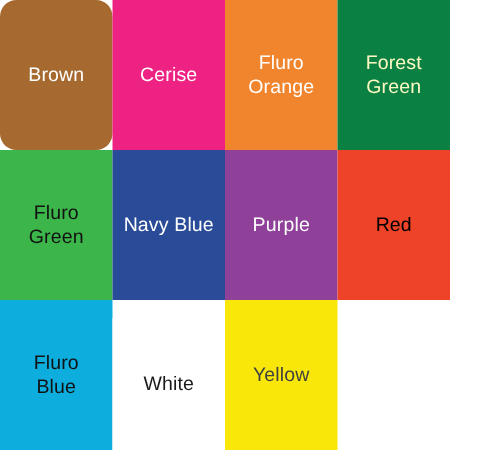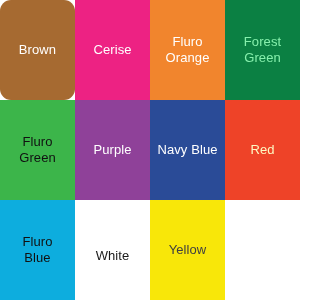--- a/index.html
+++ b/index.html
@@ -45,35 +45,35 @@
       <span class="swatch-label" style="color: rgb(255, 255, 255);">Brown</span>
     </div>
     <div class="swatch" style="background-color: rgb(237, 34, 131);">
       <span class="swatch-label" style="color: rgb(255, 255, 255);">Cerise</span>
     </div>
     <div class="swatch" style="background-color: rgb(241, 133, 45);">
       <span class="swatch-label" style="color: rgb(255, 255, 255);">Fluro
 Orange</span>
     </div>
     <div class="swatch" style="background-color: rgb(11, 128, 67);">
-      <span class="swatch-label" style="color: #86efac;">Forest
+      <span class="swatch-label" style="color: #fef9c3;">Forest
 Green</span>
     </div>
     <div class="swatch" style="background-color: rgb(60, 181, 74);">
       <span class="swatch-label" style="color: rgb(17, 17, 17);">Fluro
 Green</span>
     </div>
+    <div class="swatch" style="background-color: rgb(42, 75, 151);">
+      <span class="swatch-label" style="color: rgb(255, 255, 255);">Navy Blue</span>
+    </div>
     <div class="swatch" style="background-color: rgb(143, 65, 153);">
       <span class="swatch-label" style="color: rgb(255, 255, 255);">Purple</span>
     </div>
-    <div class="swatch" style="background-color: rgb(42, 75, 151);">
-      <span class="swatch-label" style="color: rgb(255, 255, 255);">Navy Blue</span>
-    </div>
     <div class="swatch" style="background-color: rgb(238, 67, 40);">
-      <span class="swatch-label" style="color: #fef9c3;">Red</span>
+      <span class="swatch-label" style="color: #000000;">Red</span>
     </div>
     <div class="swatch" style="background-color: rgb(13, 173, 222);">
       <span class="swatch-label" style="color: rgb(17, 17, 17);">Fluro
 Blue</span>
     </div>
     <div class="swatch" style="background-color: rgb(255, 255, 255); margin-top: 12px;">
       <span class="swatch-label" style="color: rgb(26, 26, 26);">White</span>
     </div>
     <div class="swatch" style="background-color: rgb(248, 231, 9);">
       <span class="swatch-label" style="color: #404040;">Yellow</span>

